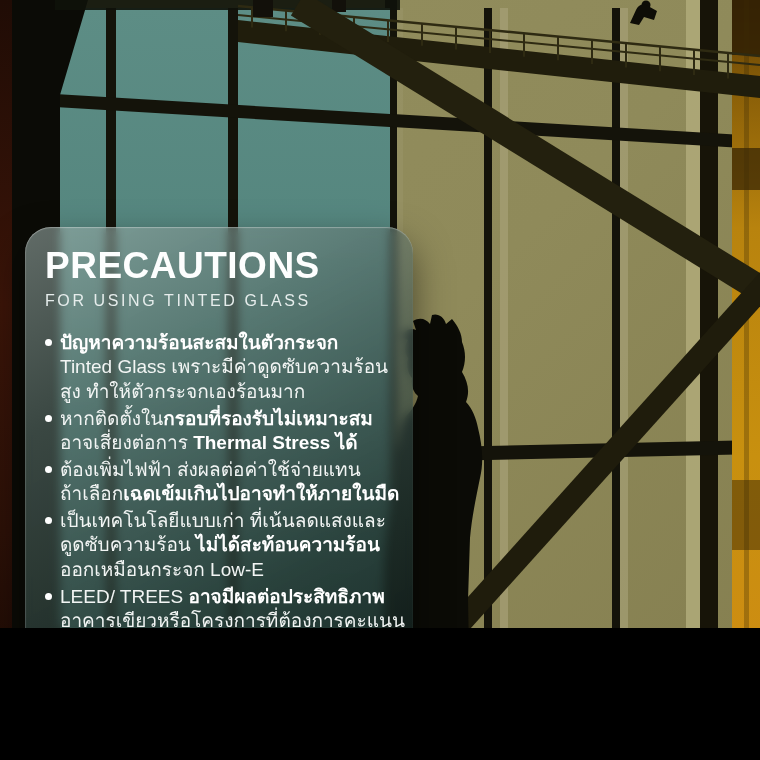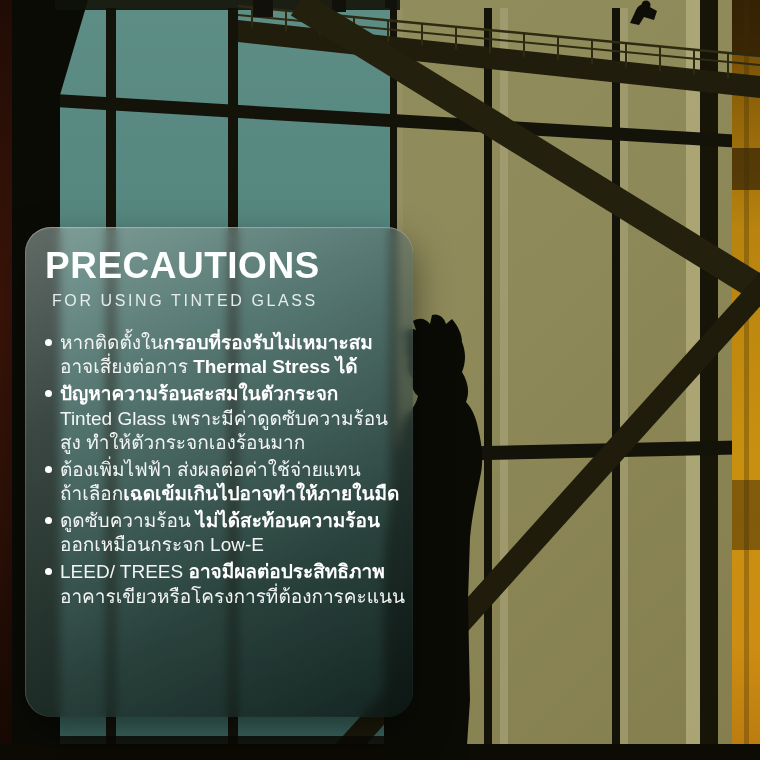--- a/index.html
+++ b/index.html
@@ -1,30 +1,30 @@
 <!DOCTYPE html>
 <html style="--teal: #52837b; --teal-dark: #3f6d66; --olive: #8f8a5a; --olive-dark: #857f50; --amber: #c28c10; --maroon: #30120a; --beam: #23200e; --mullion: #14130a; --rail: #2e2a12; --silhouette: #0b0b06; --card-text: #ffffff;"><head>
 <meta charset="utf-8">
 <style>
   html,body{margin:0;padding:0;background:#000;}
-  .stage{position:relative;width:760px;height:760px;overflow:hidden;
+  .stage{position:relative;width:760px;height:628px;overflow:hidden;
          font-family:"Liberation Sans","DejaVu Sans",sans-serif;background:var(--olive,#8f8a5a);}
   svg.scene{position:absolute;left:0;top:0;width:760px;height:760px;display:block;}
 
   
   .card{position:absolute;left:25px;top:227px;width:388px;height:490px;border-radius:26px;
         box-sizing:border-box;padding:20px 16px 0 20px;color:#fff;
         background:linear-gradient(152deg, rgba(160,178,174,.58) 0%, rgba(90,112,107,.60) 30%,
                    rgba(34,52,47,.80) 70%, rgba(13,25,22,.86) 100%);
         box-shadow:0 16px 36px rgba(0,0,0,.50),
                    inset 0 1px 1px rgba(255,255,255,.30),
                    inset 1px 0 1px rgba(255,255,255,.14);
         backdrop-filter:blur(5px);}
   .title{font-size:37px;font-weight:bold;letter-spacing:.5px;line-height:1.02;color:#fdfefe;}
-  .subtitle{font-size:16px;letter-spacing:2.6px;margin-top:7px;color:#e6edec;margin-left:7px;}
+  .subtitle{font-size:16px;letter-spacing:2.6px;margin-top:7px;color:#e6edec;}
   .heading-th{font-size:26px;font-weight:bold;margin-top:20px;white-space:nowrap;color:#fff;}
   .bullets{margin-top:21px;font-size:19px;line-height:24.6px;color:#f2f5f4;}
   .bullet{position:relative;padding-left:15px;margin-bottom:2px;}
   .bullet .dot{position:absolute;left:0;top:8px;width:7px;height:7px;border-radius:50%;background:#fff;}
   .bullet .line{white-space:nowrap;}
   .bullet .line b{color:#fff;}
 </style>
 </head>
 <body>
 
@@ -156,36 +156,37 @@
       C 476 498 472 516 470 538
       L 468 600 L 470 700 L 466 760 Z"></path>
   </svg>
 
   <div class="card">
     <div class="title">PRECAUTIONS</div>
     <div class="subtitle">FOR USING TINTED GLASS</div>
     <div class="bullets" id="bullet-list">
         <div class="bullet">
           <span class="dot"></span>
-          <div class="line"><span>หากติดตั้งใน</span><b>กรอบที่รองรับไม่เหมาะสม</b></div>
-          <div class="line"><span>อาจเสี่ยงต่อการ </span><b>Thermal Stress ได้</b></div>
+          <div class="line"><b>ปัญหาความร้อนสะสมในตัวกระจก</b></div>
+          <div class="line"><span>Tinted Glass เพราะมีค่าดูดซับความร้อน</span></div>
+          <div class="line"><span>สูง ทำให้ตัวกระจกเองร้อนมาก</span></div>
         </div>
         <div class="bullet">
           <span class="dot"></span>
-          <div class="line"><b>ปัญหาความร้อนสะสมในตัวกระจก</b></div>
-          <div class="line"><span>Tinted Glass เพราะมีค่าดูดซับความร้อน</span></div>
-          <div class="line"><span>สูง ทำให้ตัวกระจกเองร้อนมาก</span></div>
+          <div class="line"><span>หากติดตั้งใน</span><b>กรอบที่รองรับไม่เหมาะสม</b></div>
+          <div class="line"><span>อาจเสี่ยงต่อการ </span><b>Thermal Stress ได้</b></div>
         </div>
         <div class="bullet">
           <span class="dot"></span>
           <div class="line"><span>ต้องเพิ่มไฟฟ้า ส่งผลต่อค่าใช้จ่ายแทน</span></div>
           <div class="line"><span>ถ้าเลือก</span><b>เฉดเข้มเกินไปอาจทำให้ภายในมืด</b></div>
         </div>
         <div class="bullet">
           <span class="dot"></span>
+          <div class="line"><span>เป็นเทคโนโลยีแบบเก่า ที่เน้นลดแสงและ</span></div>
           <div class="line"><span>ดูดซับความร้อน </span><b>ไม่ได้สะท้อนความร้อน</b></div>
           <div class="line"><span>ออกเหมือนกระจก Low-E</span></div>
         </div>
         <div class="bullet">
           <span class="dot"></span>
           <div class="line"><span>LEED/ TREES </span><b>อาจมีผลต่อประสิทธิภาพ</b></div>
           <div class="line"><span>อาคารเขียวหรือโครงการที่ต้องการคะแนน</span></div>
         </div>
       </div>
   </div>

